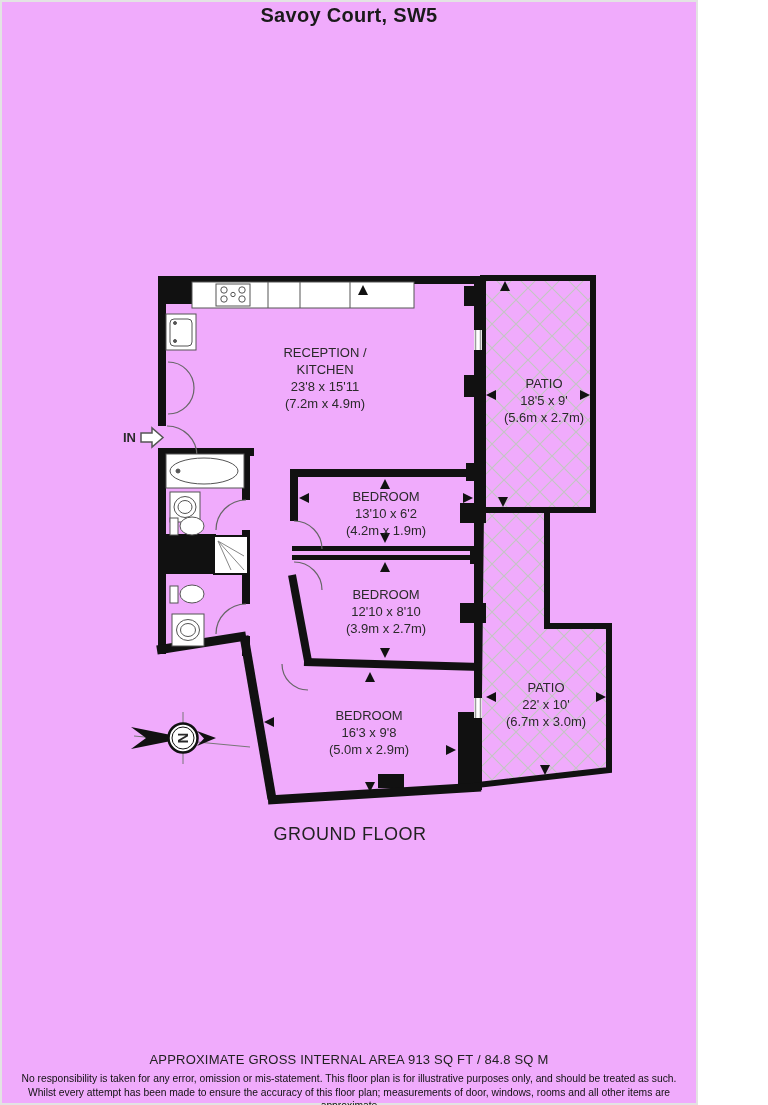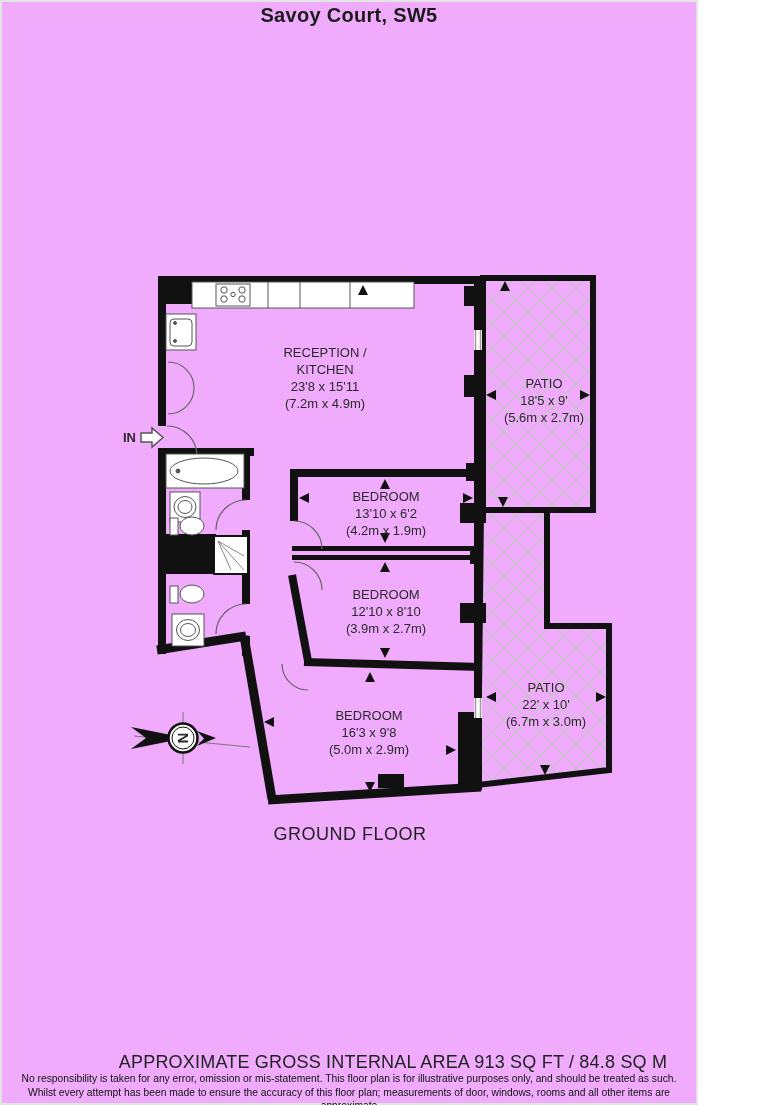--- a/index.html
+++ b/index.html
@@ -12,21 +12,21 @@
     position:absolute;top:4px;left:0;width:100%;text-align:center;
     font-size:20px;font-weight:bold;color:#1a1a1a;letter-spacing:.3px;
   }
   .plan-svg{position:absolute;top:0;left:0;}
   .floor-label{
     position:absolute;top:824px;left:0;width:700px;text-align:center;
     font-size:18px;color:#222;letter-spacing:.5px;
   }
   .area-note{
     position:absolute;top:1052px;left:0;width:100%;text-align:center;
-    font-size:18px;color:#222;letter-spacing:.2px;margin-left:44px;
+    font-size:13px;color:#222;letter-spacing:.2px;
   }
   .disclaimer{
     position:absolute;top:1072px;left:0;width:100%;text-align:center;
     font-size:10.3px;line-height:13.5px;color:#111;
   }
   svg text{font-family:"Liberation Sans",sans-serif;fill:#2a2a2a;}
   .room-label{font-size:13px;text-anchor:middle;}
 </style>
 </head>
 <body>

